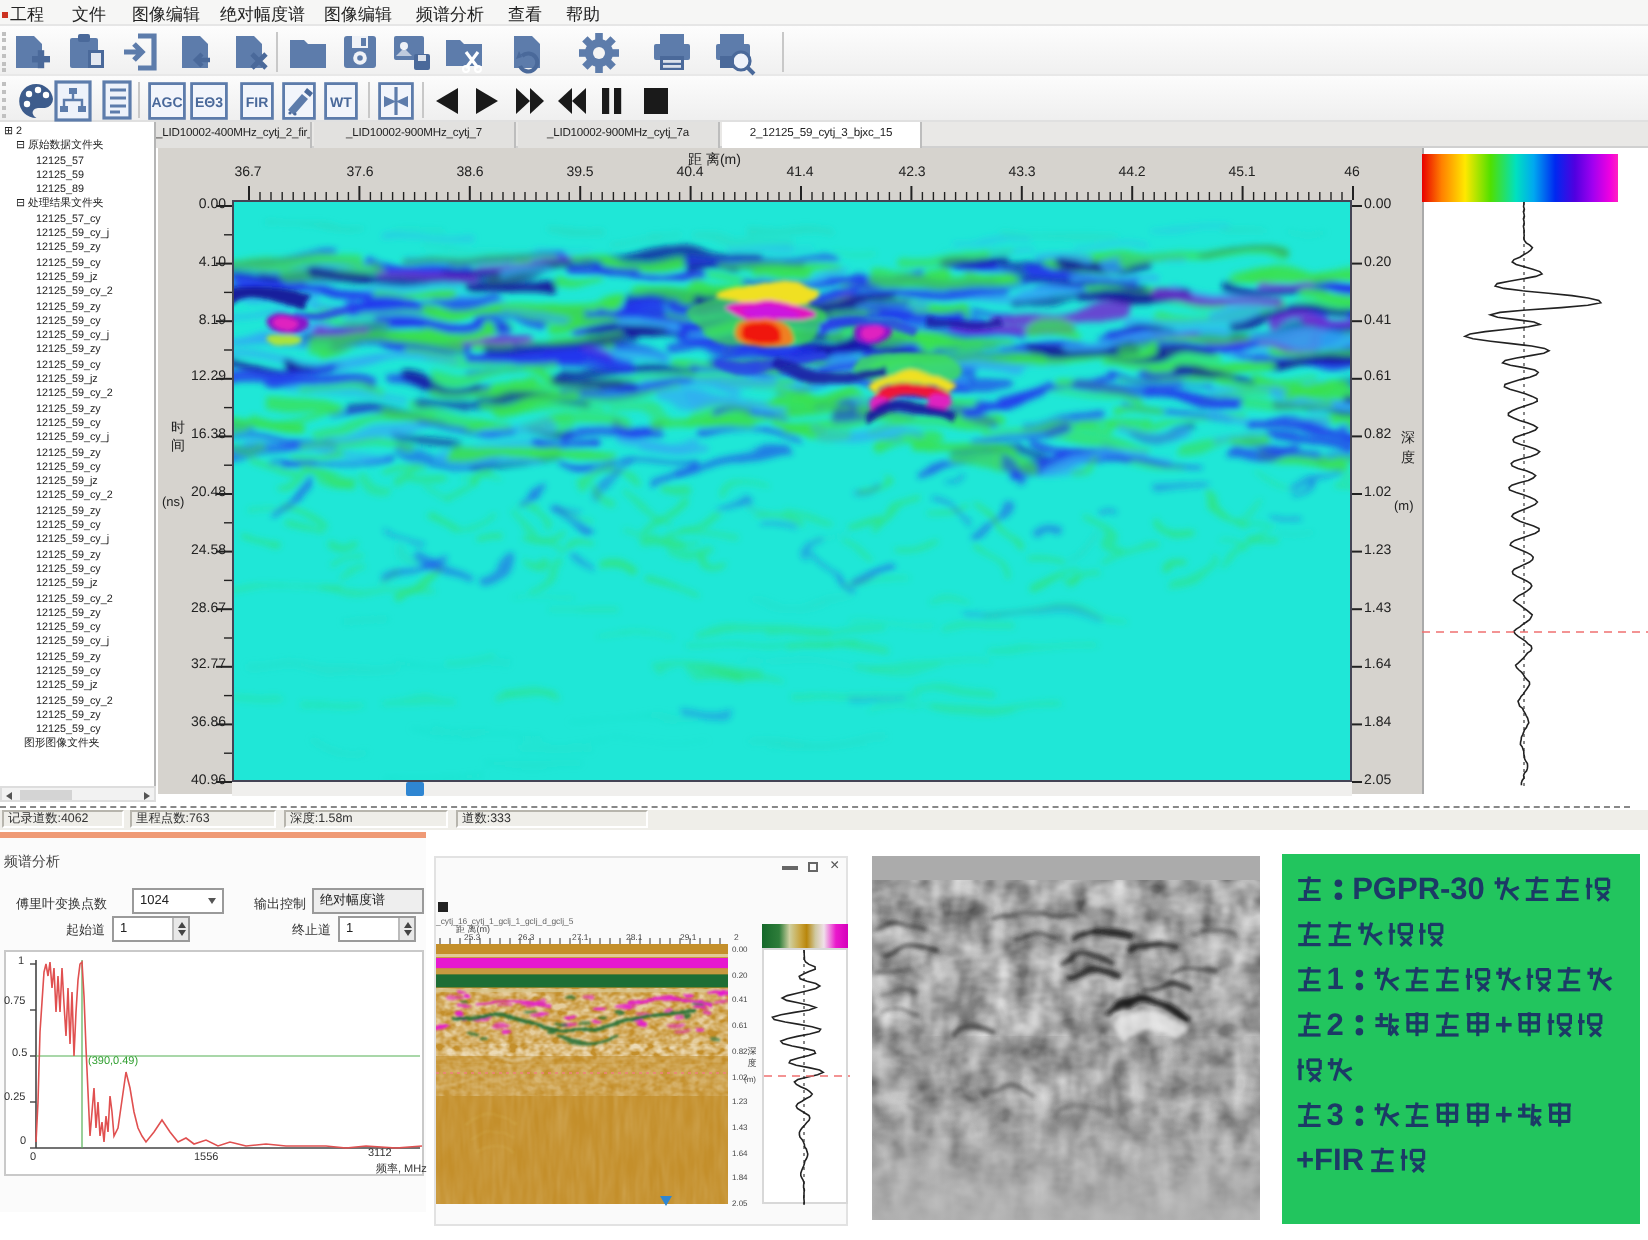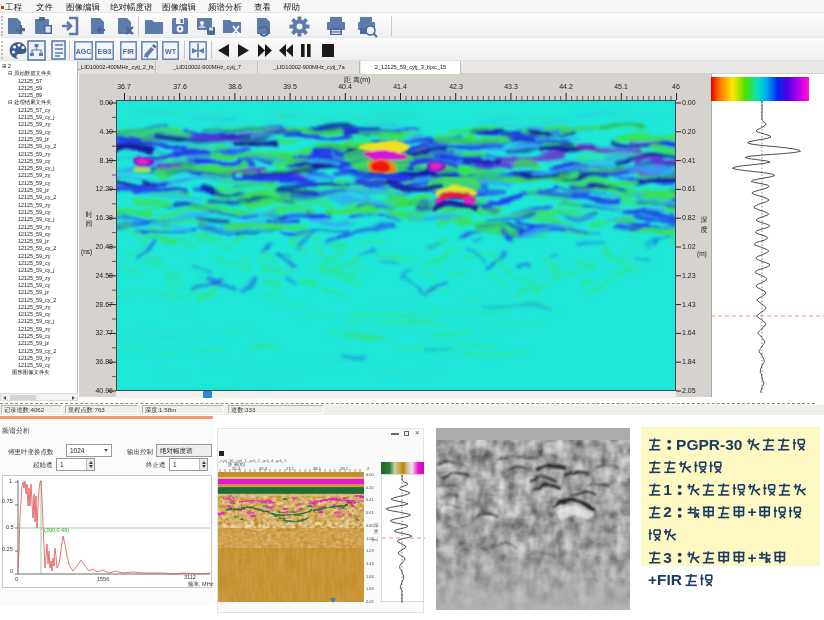--- a/index.html
+++ b/index.html
@@ -1337,21 +1337,21 @@
       </g>
       <defs>
         <linearGradient id="bfade" x1="0" y1="0" x2="0" y2="1">
           <stop offset="0" stop-color="#b2b2b2" stop-opacity="0"></stop>
           <stop offset="1" stop-color="#b4b4b4" stop-opacity="0.85"></stop>
         </linearGradient>
       </defs>
       <rect x="0" y="120" width="194" height="62" fill="url(#bfade)"></rect>
       <rect x="0" y="0" width="194" height="12" fill="#ababab"></rect>
     </svg></div>
-<div class="abs" style="left:641px;top:427px;width:179px;height:139px;background:#fef9c3"><svg width="179" height="185" viewBox="0 0 179 185" xmlns="http://www.w3.org/2000/svg">
+<div class="abs" style="left:641px;top:427px;width:179px;height:185px;background:#22c55e"><svg width="179" height="185" viewBox="0 0 179 185" xmlns="http://www.w3.org/2000/svg">
       <line x1="8.1" y1="13.3" x2="19.3" y2="13.3" stroke="#1c3a66" stroke-width="1.6"></line>
       <line x1="13.7" y1="11.3" x2="12.6" y2="18.0" stroke="#1c3a66" stroke-width="1.6"></line>
       <line x1="8.1" y1="22.7" x2="19.3" y2="22.7" stroke="#1c3a66" stroke-width="1.6"></line>
       <line x1="11.7" y1="18.0" x2="11.7" y2="22.7" stroke="#1c3a66" stroke-width="1.6"></line>
       <line x1="11.7" y1="18.9" x2="18.4" y2="18.9" stroke="#1c3a66" stroke-width="1.6"></line>
       <circle cx="28.2" cy="14.6" r="1.9" fill="#1c3a66"></circle>
       <circle cx="28.2" cy="21.1" r="1.9" fill="#1c3a66"></circle>
       <text x="35.1" y="22.5" font-family="Liberation Sans" font-weight="bold" font-size="15.5" fill="#1c3a66">PGPR-30</text>
       <line x1="108.3" y1="11.7" x2="108.3" y2="17.3" stroke="#1c3a66" stroke-width="1.6"></line>
       <line x1="106.3" y1="14.4" x2="112.3" y2="14.4" stroke="#1c3a66" stroke-width="1.6"></line>

